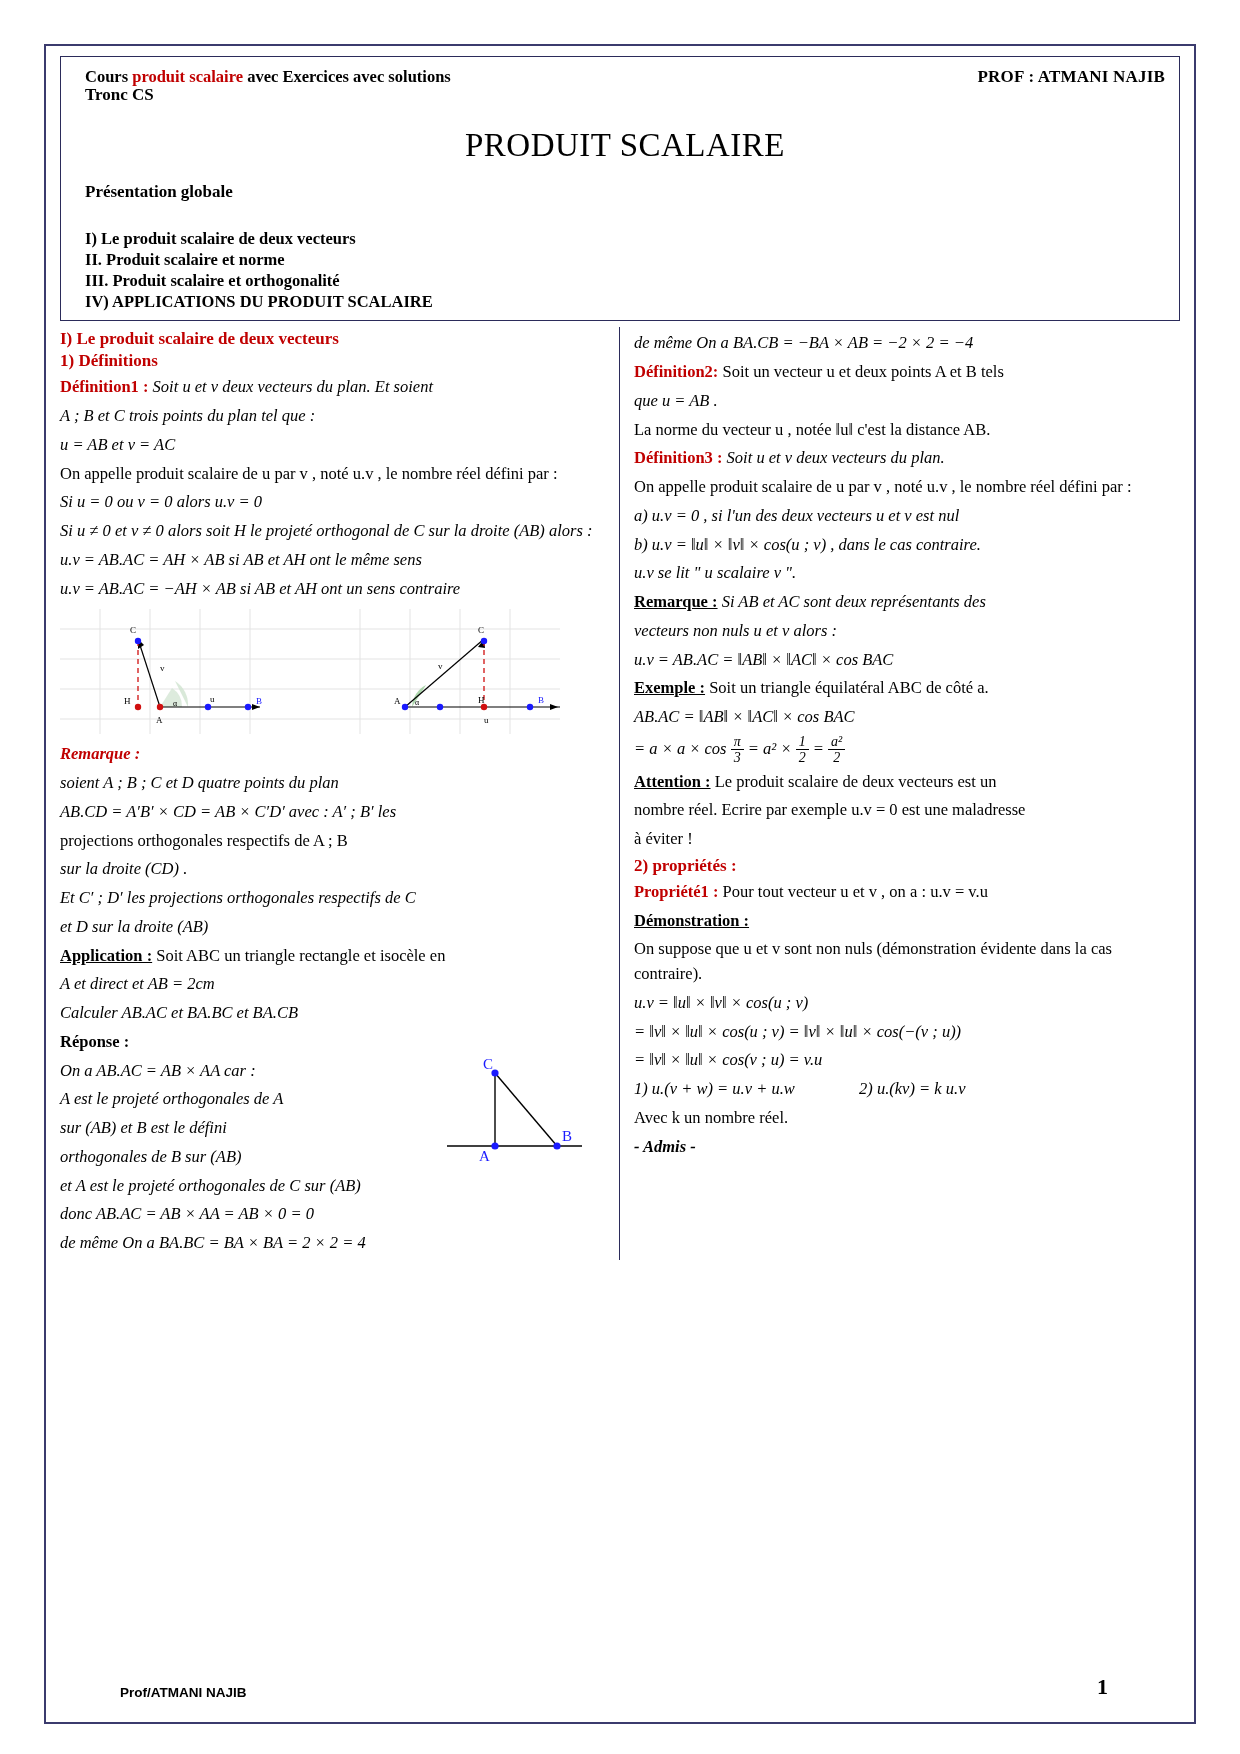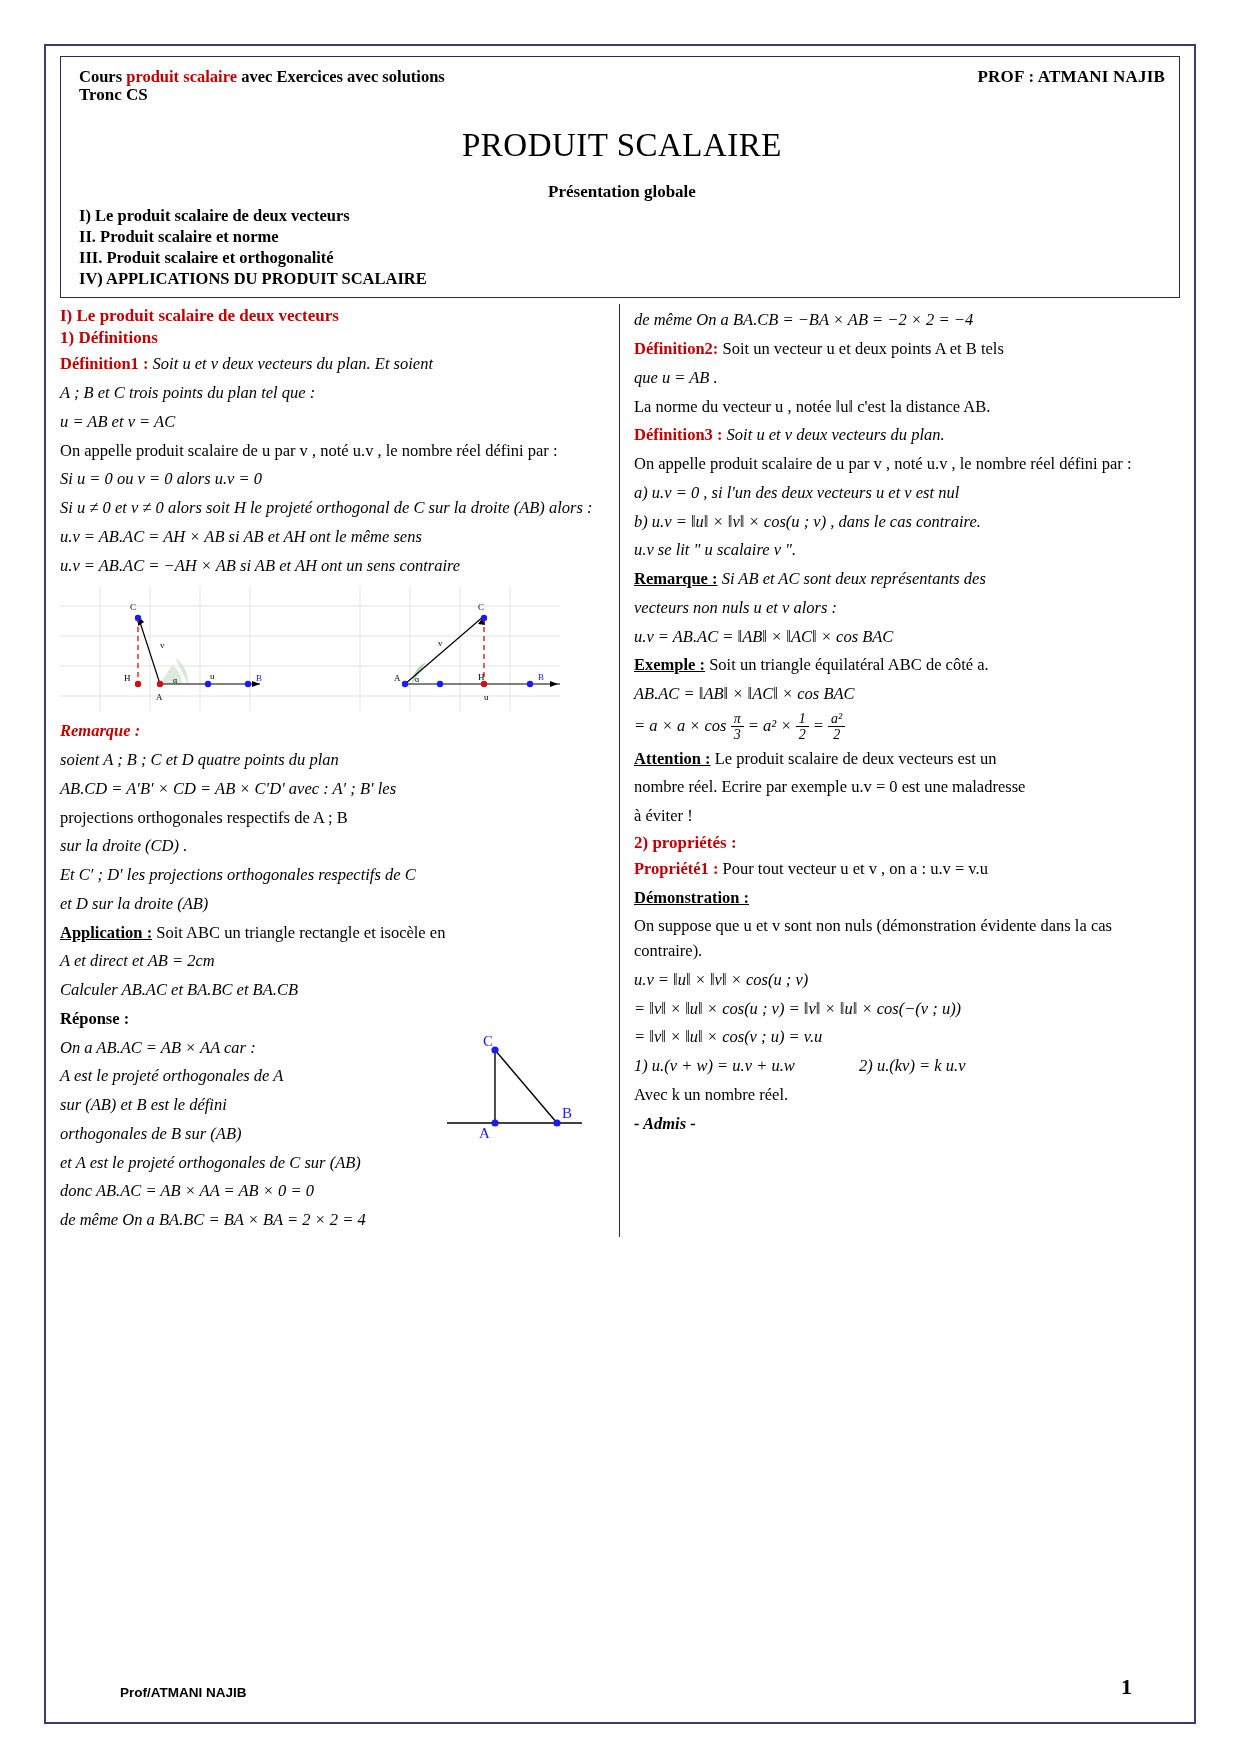--- a/index.html
+++ b/index.html
@@ -2,48 +2,48 @@
 <html><head>
 <meta charset="utf-8">
 <style>
   html,body{margin:0;padding:0;background:#ffffff;}
   body{width:1240px;height:1754px;font-family:"Liberation Serif",serif;color:#000;}
   .page{position:relative;width:1240px;height:1754px;box-sizing:border-box;padding:32px 40px;}
   .outer-frame{position:absolute;left:44px;top:44px;right:44px;bottom:30px;border:2px solid #3b3b6d;}
   .inner{position:absolute;left:60px;top:56px;right:60px;bottom:44px;}
 
   
-  .header-box{border:1px solid #2b2b5a;padding:10px 14px 8px 18px;}
+  .header-box{border:1px solid #2b2b5a;padding:10px 14px 8px 24px;}
   .hdr-line{display:flex;justify-content:space-between;align-items:flex-start;}
   .hdr-left{font-size:16.5px;font-weight:bold;}
   .hdr-left .red{color:#c00000;font-weight:bold;}
   .hdr-right{font-size:17px;font-weight:bold;letter-spacing:.2px;}
   .tronc{font-size:17px;font-weight:bold;margin-top:-2px;}
   .title{text-align:center;font-size:33px;margin:22px 0 18px 0;letter-spacing:.5px;}
-  .subtitle{text-align:center;font-size:17px;font-weight:bold;margin-bottom:3px;}
+  .subtitle{font-size:17px;font-weight:bold;margin-bottom:26px;}
   .toc{font-size:16.5px;font-weight:bold;line-height:1.28;}
 
   
   .cols{display:flex;margin-top:6px;}
   .col{width:50%;box-sizing:border-box;}
   .col.left{padding-right:12px;border-right:1px solid #2b2b5a;}
   .col.right{padding-left:14px;}
   .col p, .col div.txt{font-size:16.5px;line-height:1.5;margin:4px 0;}
   .red{color:#c00000;}
   .redb{color:#c00000;font-weight:bold;}
   .bld{font-weight:bold;}
   .u{text-decoration:underline;}
   .math{font-style:italic;font-family:"Liberation Serif",serif;}
   .center-eq{margin:6px 0;}
   .sechead{color:#c00000;font-weight:bold;font-size:17px;margin:2px 0 2px 0;}
   .frac{display:inline-block;vertical-align:middle;text-align:center;font-size:14px;line-height:1.1;}
   .frac .n{display:block;border-bottom:1px solid #000;padding:0 3px;}
   .frac .d{display:block;padding:0 3px;}
   .fig{margin:8px 0;}
-  .footer{position:absolute;left:60px;right:48px;bottom:10px;display:flex;justify-content:space-between;align-items:flex-end;}
+  .footer{position:absolute;left:60px;right:72px;bottom:10px;display:flex;justify-content:space-between;align-items:flex-end;}
   .footer .pf{font-family:"Liberation Sans",sans-serif;font-weight:bold;font-size:13.5px;}
   .footer .pg{font-size:22px;font-weight:bold;}
   svg{display:block;}
 </style>
 </head>
 <body>
 
 <div class="page">
   <div class="outer-frame"></div>
 

